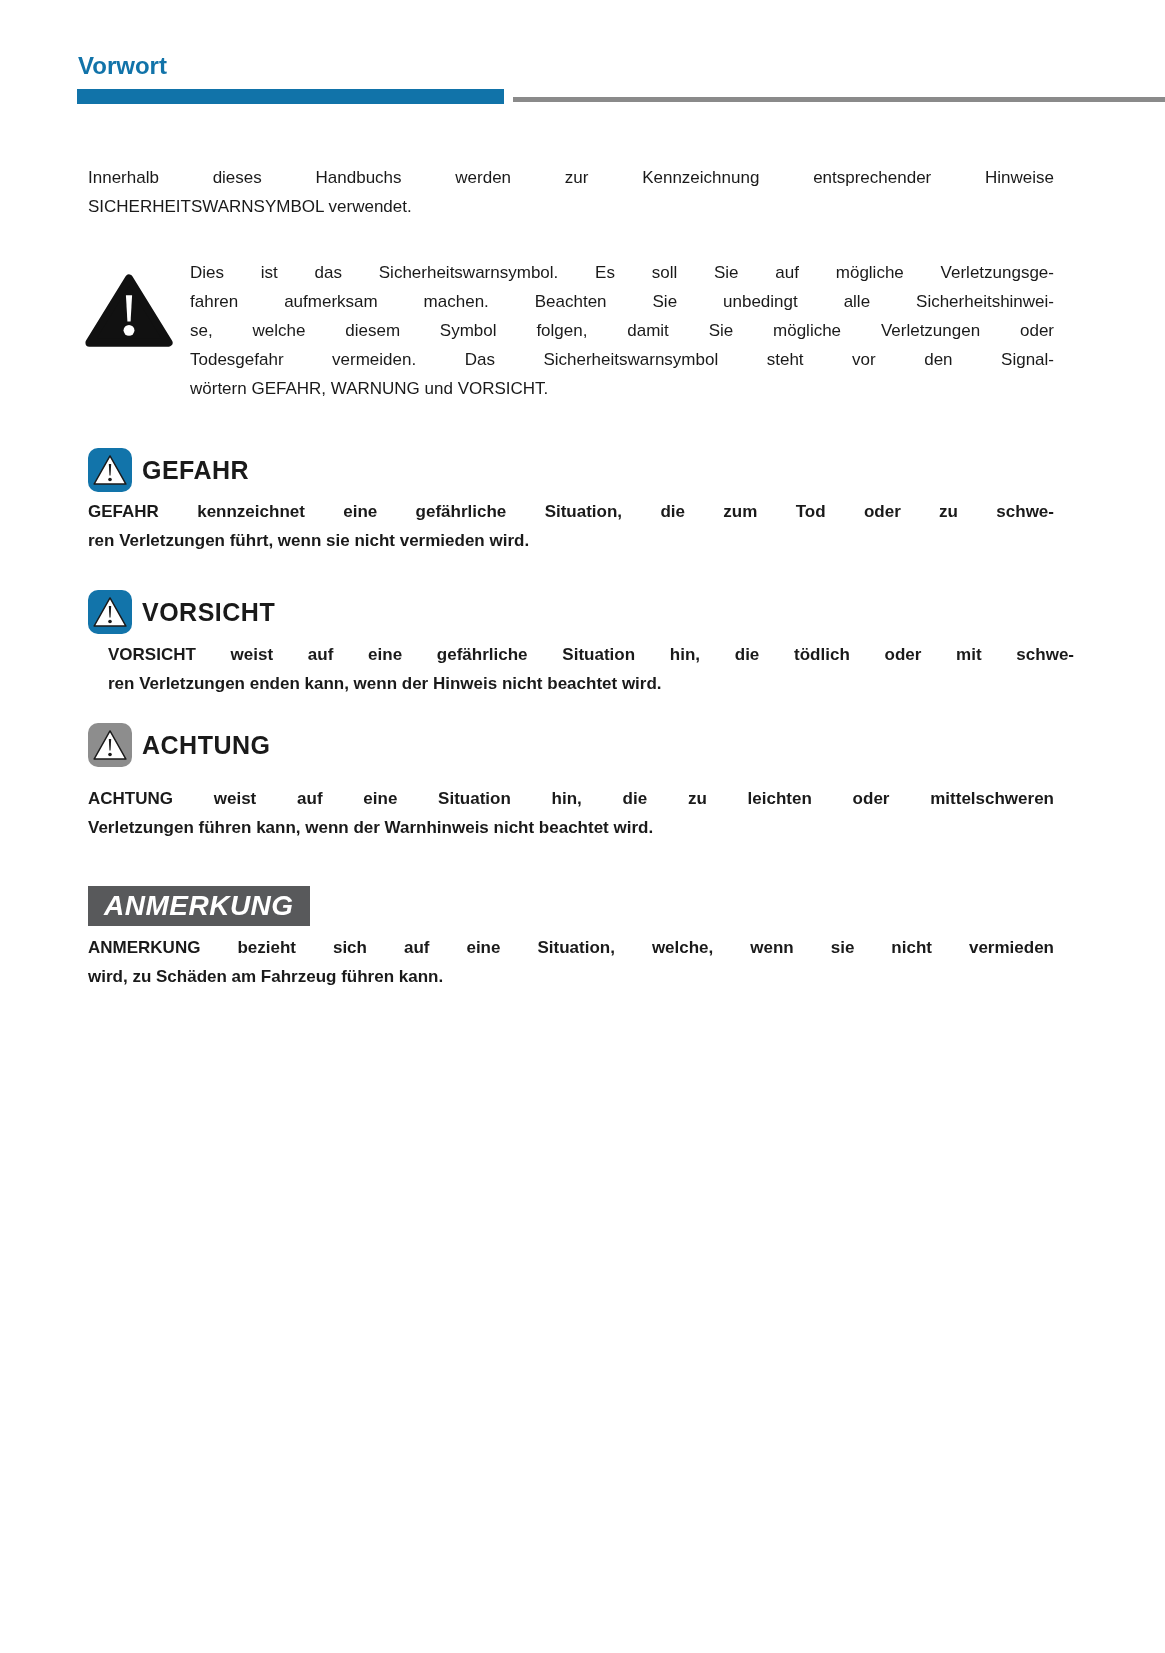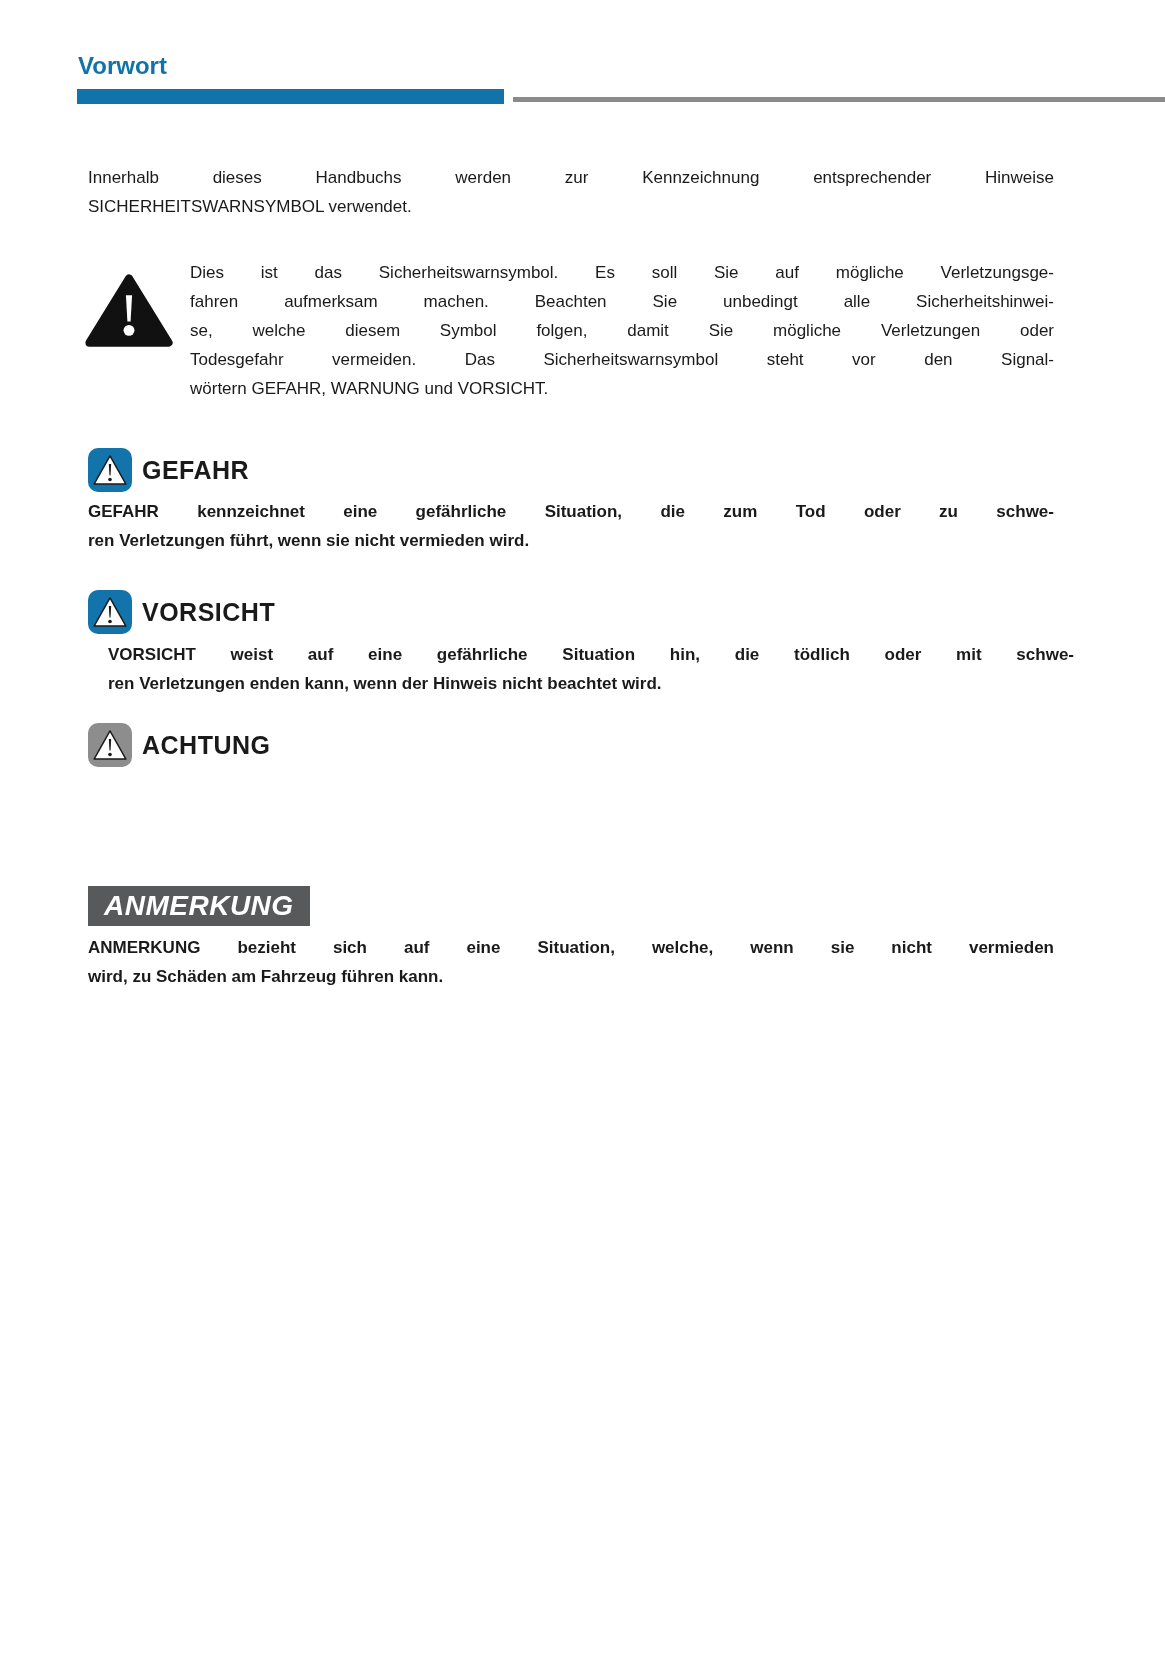--- a/index.html
+++ b/index.html
@@ -170,20 +170,24 @@
   <div class="notice-head head-achtung">
     <span class="badge" style="background-color: rgb(141, 141, 141);">
       <svg viewBox="0 0 44 44" width="40" height="40" aria-hidden="true">
         <path d="M22 6.5 L39.5 37.5 L4.5 37.5 Z" fill="#ffffff" stroke="#1a1a1a" stroke-width="1.6" stroke-linejoin="round"></path>
         <path d="M20.7 15.5 L23.3 15.5 L22.6 28 L21.4 28 Z" fill="#1a1a1a"></path>
         <circle cx="22" cy="32.5" r="2" fill="#1a1a1a"></circle>
       </svg>
     </span>
     <span class="notice-title">ACHTUNG</span>
   </div>
+  <div class="textblock bold body-achtung">
+      <div class="ln just">ACHTUNG weist auf eine Situation hin, die zu leichten oder mittelschweren</div>
+      <div class="ln last">Verletzungen führen kann, wenn der Warnhinweis nicht beachtet wird.</div>
+    </div>
 
   <div class="note-label" style="background-color: rgb(88, 89, 91);">
     <span style="color:#ffffff;">ANMERKUNG</span>
   </div>
   <div class="textblock bold body-note">
       <div class="ln just">ANMERKUNG bezieht sich auf eine Situation, welche, wenn sie nicht vermieden</div>
       <div class="ln last">wird, zu Schäden am Fahrzeug führen kann.</div>
     </div>
 
   <div class="footer-page-number">1-4</div>

